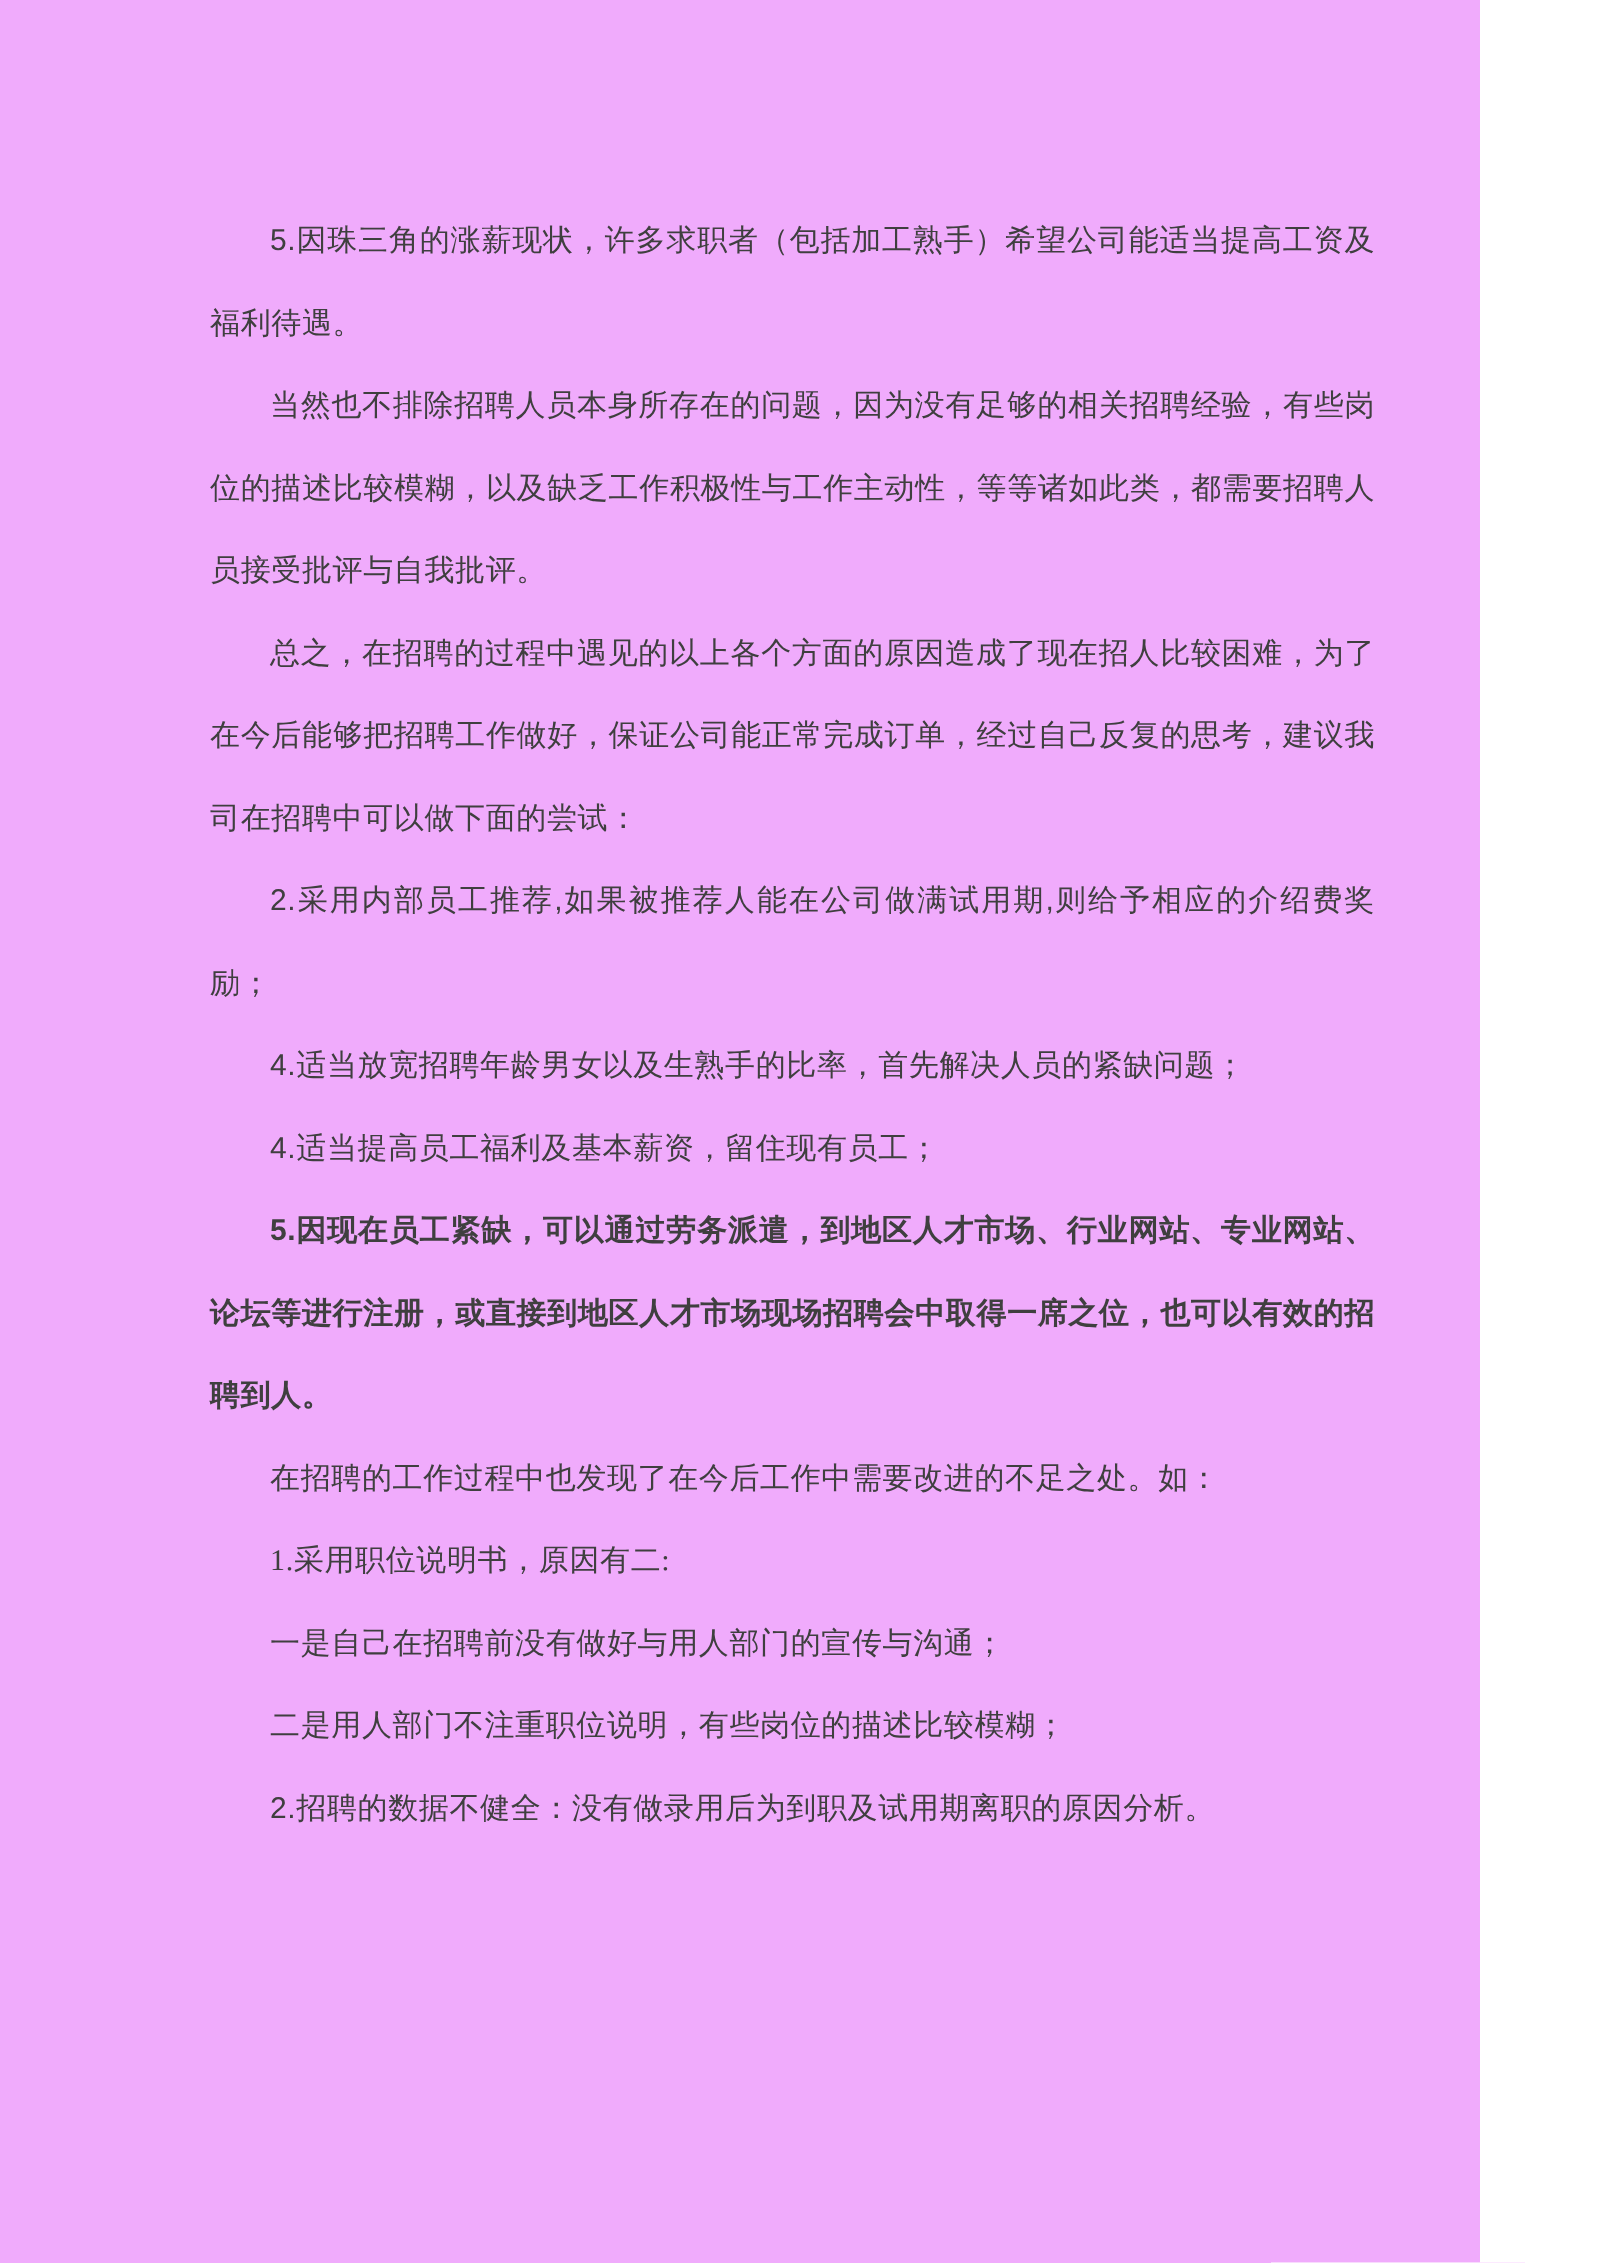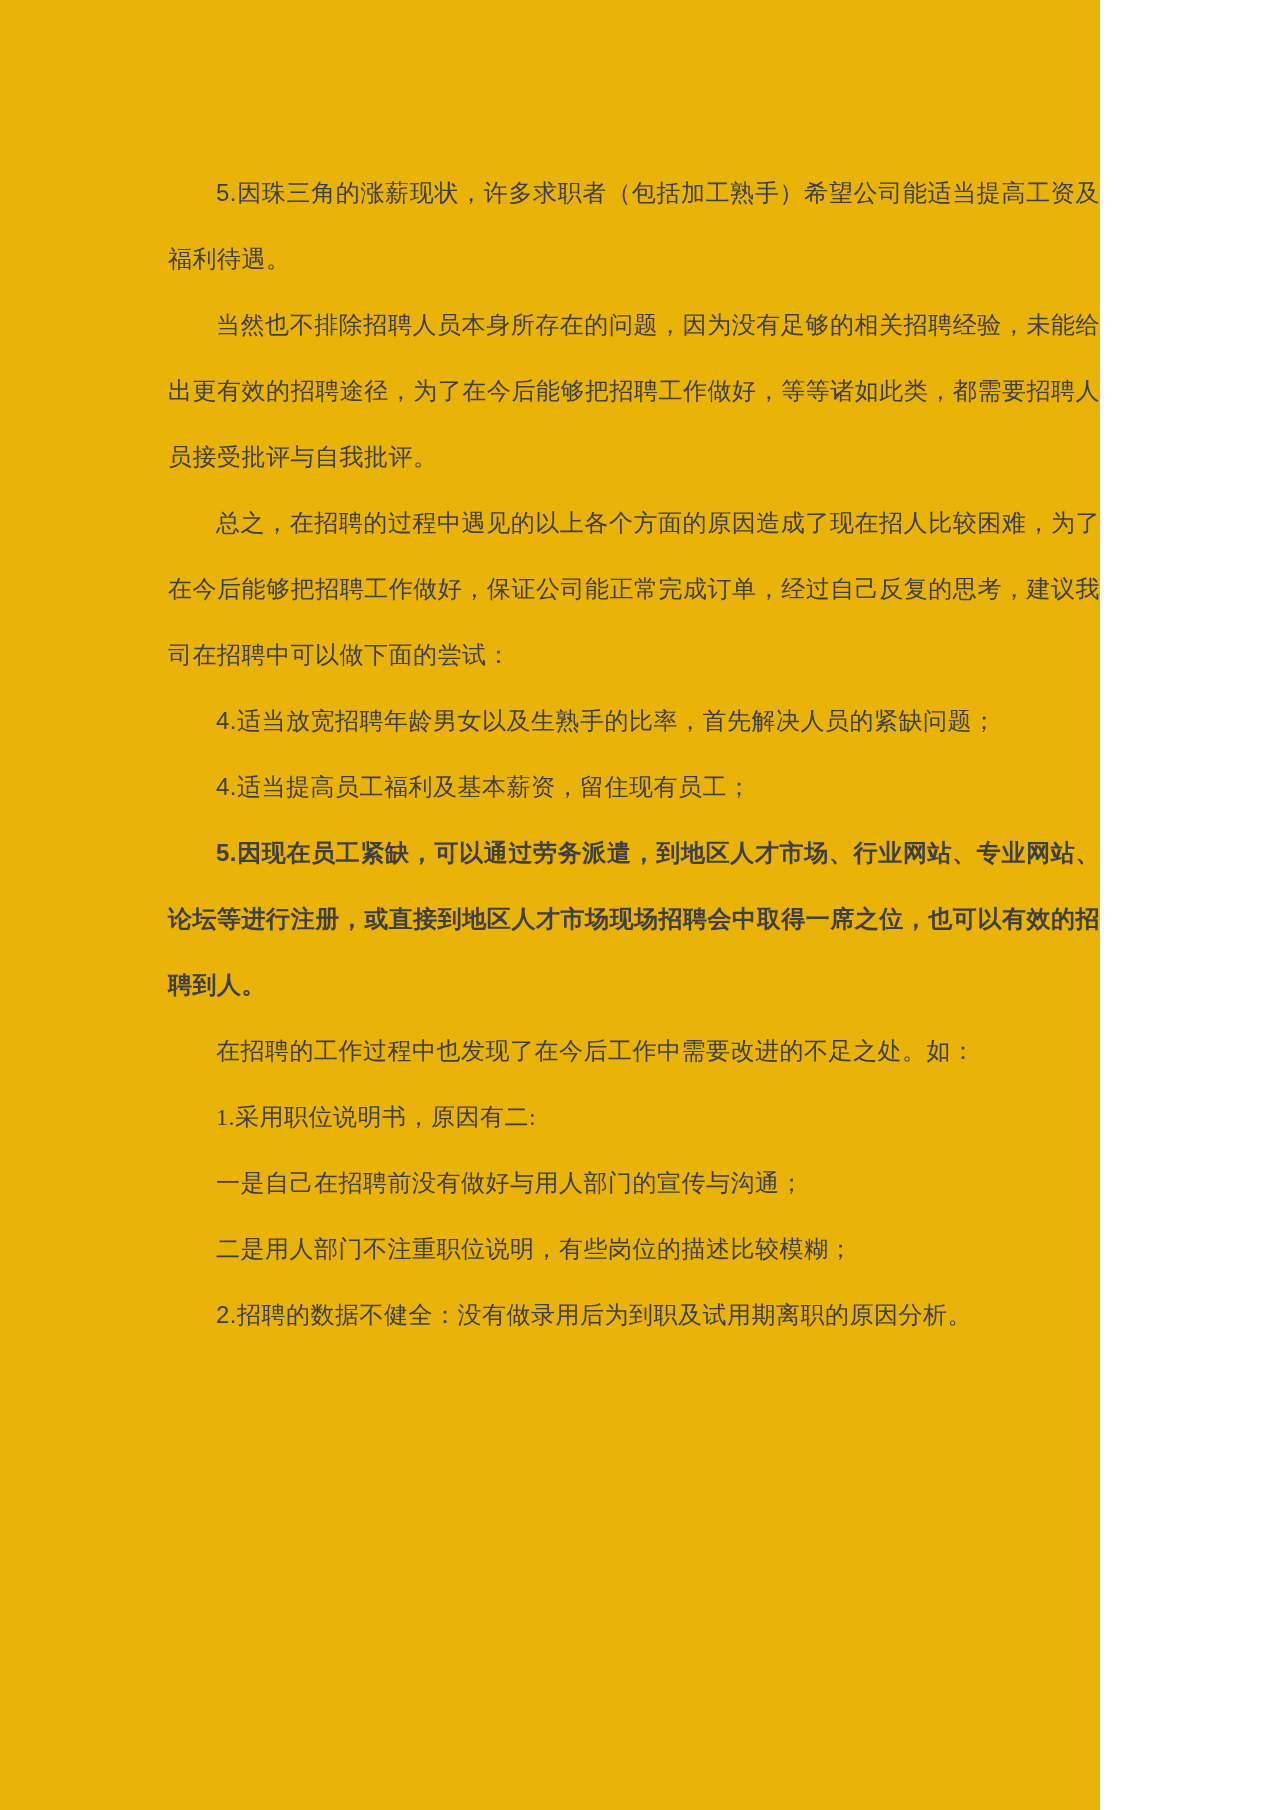--- a/index.html
+++ b/index.html
@@ -8,24 +8,24 @@
     background: #ffffff;
   }
   body {
     width: 1280px;
     height: 1810px;
     overflow: hidden;
     font-family: "Liberation Sans", "DejaVu Sans", sans-serif;
   }
   .page {
     box-sizing: border-box;
-    width: 1100px;
+    width: 1184px;
     height: 1810px;
     padding: 160px 178px 0 168px; 
-    background: #eab308;
+    background: #f0abfc;
   }
   .doc-body p {
     margin: 0;
     padding: 0;
     width: 932px;
     font-size: 24px;
     line-height: 66px;
     letter-spacing: 0.5px;
     color: #3f3f3f;
     text-align: justify;
@@ -33,22 +33,23 @@
     word-break: break-all;
     font-weight: 400;
   }
 </style>
 </head>
 <body style="background: rgb(255, 255, 255);">
 
 <div class="page">
   <div class="doc-body">
     <p style="color: rgb(63, 63, 63);">5.因珠三角的涨薪现状，许多求职者（包括加工熟手）希望公司能适当提高工资及福利待遇。</p>
-    <p style="color: rgb(63, 63, 63);">当然也不排除招聘人员本身所存在的问题，因为没有足够的相关招聘经验，未能给出更有效的招聘途径，为了在今后能够把招聘工作做好，等等诸如此类，都需要招聘人员接受批评与自我批评。</p>
+    <p style="color: rgb(63, 63, 63);">当然也不排除招聘人员本身所存在的问题，因为没有足够的相关招聘经验，有些岗位的描述比较模糊，以及缺乏工作积极性与工作主动性，等等诸如此类，都需要招聘人员接受批评与自我批评。</p>
     <p style="color: rgb(63, 63, 63);">总之，在招聘的过程中遇见的以上各个方面的原因造成了现在招人比较困难，为了在今后能够把招聘工作做好，保证公司能正常完成订单，经过自己反复的思考，建议我司在招聘中可以做下面的尝试：</p>
+    <p style="color: rgb(63, 63, 63);">2.采用内部员工推荐,如果被推荐人能在公司做满试用期,则给予相应的介绍费奖励；</p>
     <p style="color: rgb(63, 63, 63);">4.适当放宽招聘年龄男女以及生熟手的比率，首先解决人员的紧缺问题；</p>
     <p style="color: rgb(63, 63, 63);">4.适当提高员工福利及基本薪资，留住现有员工；</p>
     <p style="color: rgb(63, 63, 63); font-weight: bold;">5.因现在员工紧缺，可以通过劳务派遣，到地区人才市场、行业网站、专业网站、论坛等进行注册，或直接到地区人才市场现场招聘会中取得一席之位，也可以有效的招聘到人。</p>
     <p style="color: rgb(63, 63, 63);">在招聘的工作过程中也发现了在今后工作中需要改进的不足之处。如：</p>
     <p style="color: rgb(63, 63, 63); font-family: Liberation Serif, serif;">1.采用职位说明书，原因有二:</p>
     <p style="color: rgb(63, 63, 63);">一是自己在招聘前没有做好与用人部门的宣传与沟通；</p>
     <p style="color: rgb(63, 63, 63); font-family: Liberation Serif, serif;">二是用人部门不注重职位说明，有些岗位的描述比较模糊；</p>
     <p style="color: rgb(63, 63, 63);">2.招聘的数据不健全：没有做录用后为到职及试用期离职的原因分析。</p>
   </div>
 </div>

